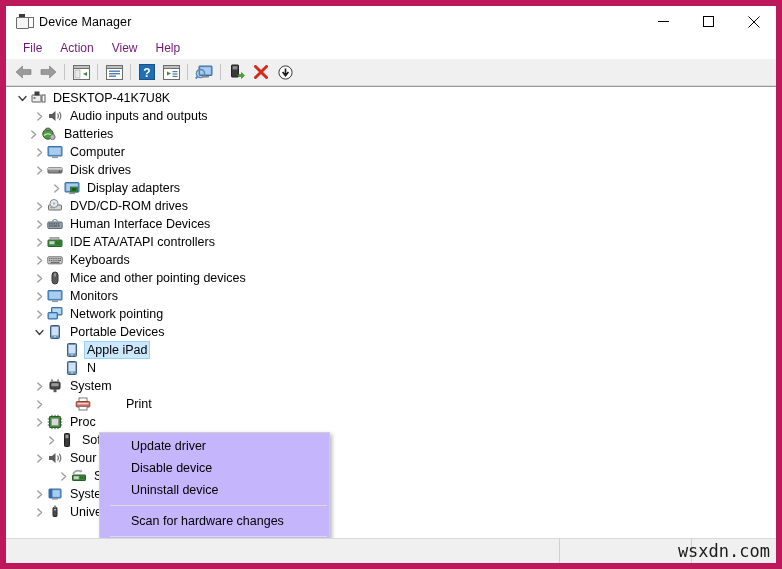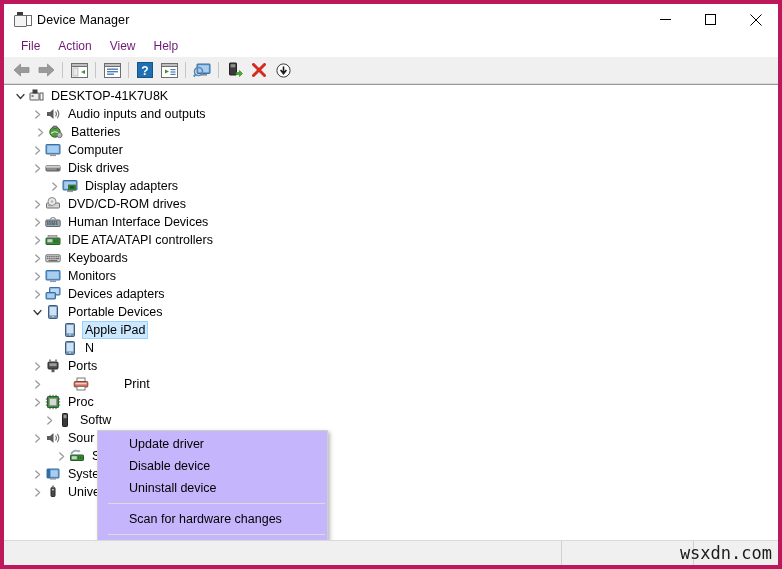--- a/index.html
+++ b/index.html
@@ -6,21 +6,21 @@
   body{
     width:782px;height:569px;
     background:#ffffff;
     font-family:"Liberation Sans", sans-serif;
     -webkit-font-smoothing:antialiased;
     overflow:hidden;
   }
   .window{
     position:absolute;left:0;top:0;width:782px;height:569px;
     box-sizing:border-box;
-    border:4px solid #be185d;
+    border:6px solid #be185d;
     background:#ffffff;
     display:flex;flex-direction:column;
   }
   
   .titlebar{
     height:31px;min-height:31px;
     background:#ffffff;
     display:flex;align-items:center;
     position:relative;
   }
@@ -297,21 +297,21 @@
               <path d="M2.8 1 L6.6 4.5 L2.8 8" fill="none" stroke="#9a9a9a" stroke-width="1.3" stroke-linecap="round" stroke-linejoin="round"></path>
             </svg>
           </span>
           <span class="ticon"><svg width="16" height="16" viewBox="0 0 16 16">
               <path d="M2 6 L5 6 L8.5 3 L8.5 13 L5 10 L2 10 Z" fill="#5c5c5c"></path>
               <path d="M10.5 5.5 Q12.5 8 10.5 10.5" fill="none" stroke="#7a7a7a" stroke-width="1.2"></path>
               <path d="M12.3 3.8 Q15.3 8 12.3 12.2" fill="none" stroke="#7a7a7a" stroke-width="1.2"></path>
             </svg></span>
           <span class="rowlabel">Audio inputs and outputs</span>
         </div>
-        <div class="row" style="padding-left: 28px;">
+        <div class="row" style="padding-left: 19px;">
           <span class="twisty">
             <svg width="9" height="9" viewBox="0 0 9 9">
               <path d="M2.8 1 L6.6 4.5 L2.8 8" fill="none" stroke="#9a9a9a" stroke-width="1.3" stroke-linecap="round" stroke-linejoin="round"></path>
             </svg>
           </span>
           <span class="ticon"><svg width="16" height="16" viewBox="0 0 16 16">
               <circle cx="7" cy="8" r="5.2" fill="#4e9b3e" stroke="#2f6a25"></circle>
               <rect x="5" y="2.2" width="4" height="2.2" rx="0.6" fill="#8c8c8c" stroke="#5a5a5a"></rect>
               <path d="M3 9.5 Q7 6 11 9.5" fill="none" stroke="#d9efd3" stroke-width="1.2"></path>
               <circle cx="11.5" cy="11" r="2.6" fill="#b8b8b8" stroke="#6f6f6f"></circle>
@@ -439,39 +439,51 @@
             </svg></span>
           <span class="rowlabel">Keyboards</span>
         </div>
         <div class="row" style="padding-left: 25px;">
           <span class="twisty">
             <svg width="9" height="9" viewBox="0 0 9 9">
               <path d="M2.8 1 L6.6 4.5 L2.8 8" fill="none" stroke="#9a9a9a" stroke-width="1.3" stroke-linecap="round" stroke-linejoin="round"></path>
             </svg>
           </span>
           <span class="ticon"><svg width="16" height="16" viewBox="0 0 16 16">
+              <rect x="5" y="2" width="6" height="12" rx="3" fill="#5a5a5a" stroke="#3a3a3a"></rect>
+              <line x1="8" y1="3.2" x2="8" y2="6.5" stroke="#cfcfcf" stroke-width="1"></line>
+            </svg></span>
+          <span class="rowlabel">Mice and other pointing devices</span>
+        </div>
+        <div class="row" style="padding-left: 25px;">
+          <span class="twisty">
+            <svg width="9" height="9" viewBox="0 0 9 9">
+              <path d="M2.8 1 L6.6 4.5 L2.8 8" fill="none" stroke="#9a9a9a" stroke-width="1.3" stroke-linecap="round" stroke-linejoin="round"></path>
+            </svg>
+          </span>
+          <span class="ticon"><svg width="16" height="16" viewBox="0 0 16 16">
               <rect x="1" y="2.5" width="14" height="9.5" rx="0.6" fill="#5d9bd4" stroke="#3c6e9e"></rect>
               <rect x="2.2" y="3.7" width="11.6" height="7.1" fill="#a8cdf0"></rect>
               <rect x="5" y="12.5" width="6" height="1.6" fill="#9a9a9a"></rect>
             </svg></span>
           <span class="rowlabel">Monitors</span>
         </div>
         <div class="row" style="padding-left: 25px;">
           <span class="twisty">
             <svg width="9" height="9" viewBox="0 0 9 9">
               <path d="M2.8 1 L6.6 4.5 L2.8 8" fill="none" stroke="#9a9a9a" stroke-width="1.3" stroke-linecap="round" stroke-linejoin="round"></path>
             </svg>
           </span>
           <span class="ticon"><svg width="16" height="16" viewBox="0 0 16 16">
               <rect x="4.5" y="1.5" width="10.5" height="7.5" rx="0.6" fill="#6fa3d6" stroke="#3c6e9e"></rect>
               <rect x="5.6" y="2.6" width="8.3" height="5.3" fill="#bcd8f3"></rect>
               <rect x="1" y="6.5" width="9.5" height="6.5" rx="0.6" fill="#5d9bd4" stroke="#3c6e9e"></rect>
               <rect x="2.1" y="7.6" width="7.3" height="4.3" fill="#a8cdf0"></rect>
             </svg></span>
-          <span class="rowlabel">Devices adapters</span>
+          <span class="rowlabel">Network pointing</span>
         </div>
         <div class="row" style="padding-left: 25px;">
           <span class="twisty">
             <svg width="9" height="9" viewBox="0 0 9 9">
               <path d="M1 2.5 L4.5 6.5 L8 2.5" fill="none" stroke="#3b3b3b" stroke-width="1.3" stroke-linecap="round" stroke-linejoin="round"></path>
             </svg>
           </span>
           <span class="ticon"><svg width="16" height="16" viewBox="0 0 16 16">
               <rect x="3.5" y="1.5" width="9" height="13" rx="1" fill="#6f93b8" stroke="#3f5d7c"></rect>
               <rect x="4.6" y="3" width="6.8" height="8.4" fill="#cfe2f4"></rect>
@@ -503,21 +515,21 @@
               <path d="M2.8 1 L6.6 4.5 L2.8 8" fill="none" stroke="#9a9a9a" stroke-width="1.3" stroke-linecap="round" stroke-linejoin="round"></path>
             </svg>
           </span>
           <span class="ticon"><svg width="16" height="16" viewBox="0 0 16 16">
               <rect x="3" y="4" width="10" height="7" rx="1" fill="#4a4a4a" stroke="#2b2b2b"></rect>
               <rect x="4.4" y="5.2" width="7.2" height="3" fill="#9a9a9a"></rect>
               <rect x="6.5" y="11" width="3" height="3.2" fill="#5a5a5a"></rect>
               <rect x="4" y="1.5" width="2" height="2.2" fill="#8a8a8a"></rect>
               <rect x="10" y="1.5" width="2" height="2.2" fill="#8a8a8a"></rect>
             </svg></span>
-          <span class="rowlabel">Ports</span>
+          <span class="rowlabel">System</span>
         </div>
         <div class="row" style="padding-left: 25px; gap: 28px;">
           <span class="twisty">
             <svg width="9" height="9" viewBox="0 0 9 9">
               <path d="M2.8 1 L6.6 4.5 L2.8 8" fill="none" stroke="#9a9a9a" stroke-width="1.3" stroke-linecap="round" stroke-linejoin="round"></path>
             </svg>
           </span>
           <span class="ticon"><svg width="16" height="16" viewBox="0 0 16 16">
               <rect x="4" y="2" width="8" height="3.5" fill="#ffffff" stroke="#7a7a7a"></rect>
               <rect x="1.2" y="5.5" width="13.6" height="5.5" rx="1" fill="#d46a5a" stroke="#8a4034"></rect>

